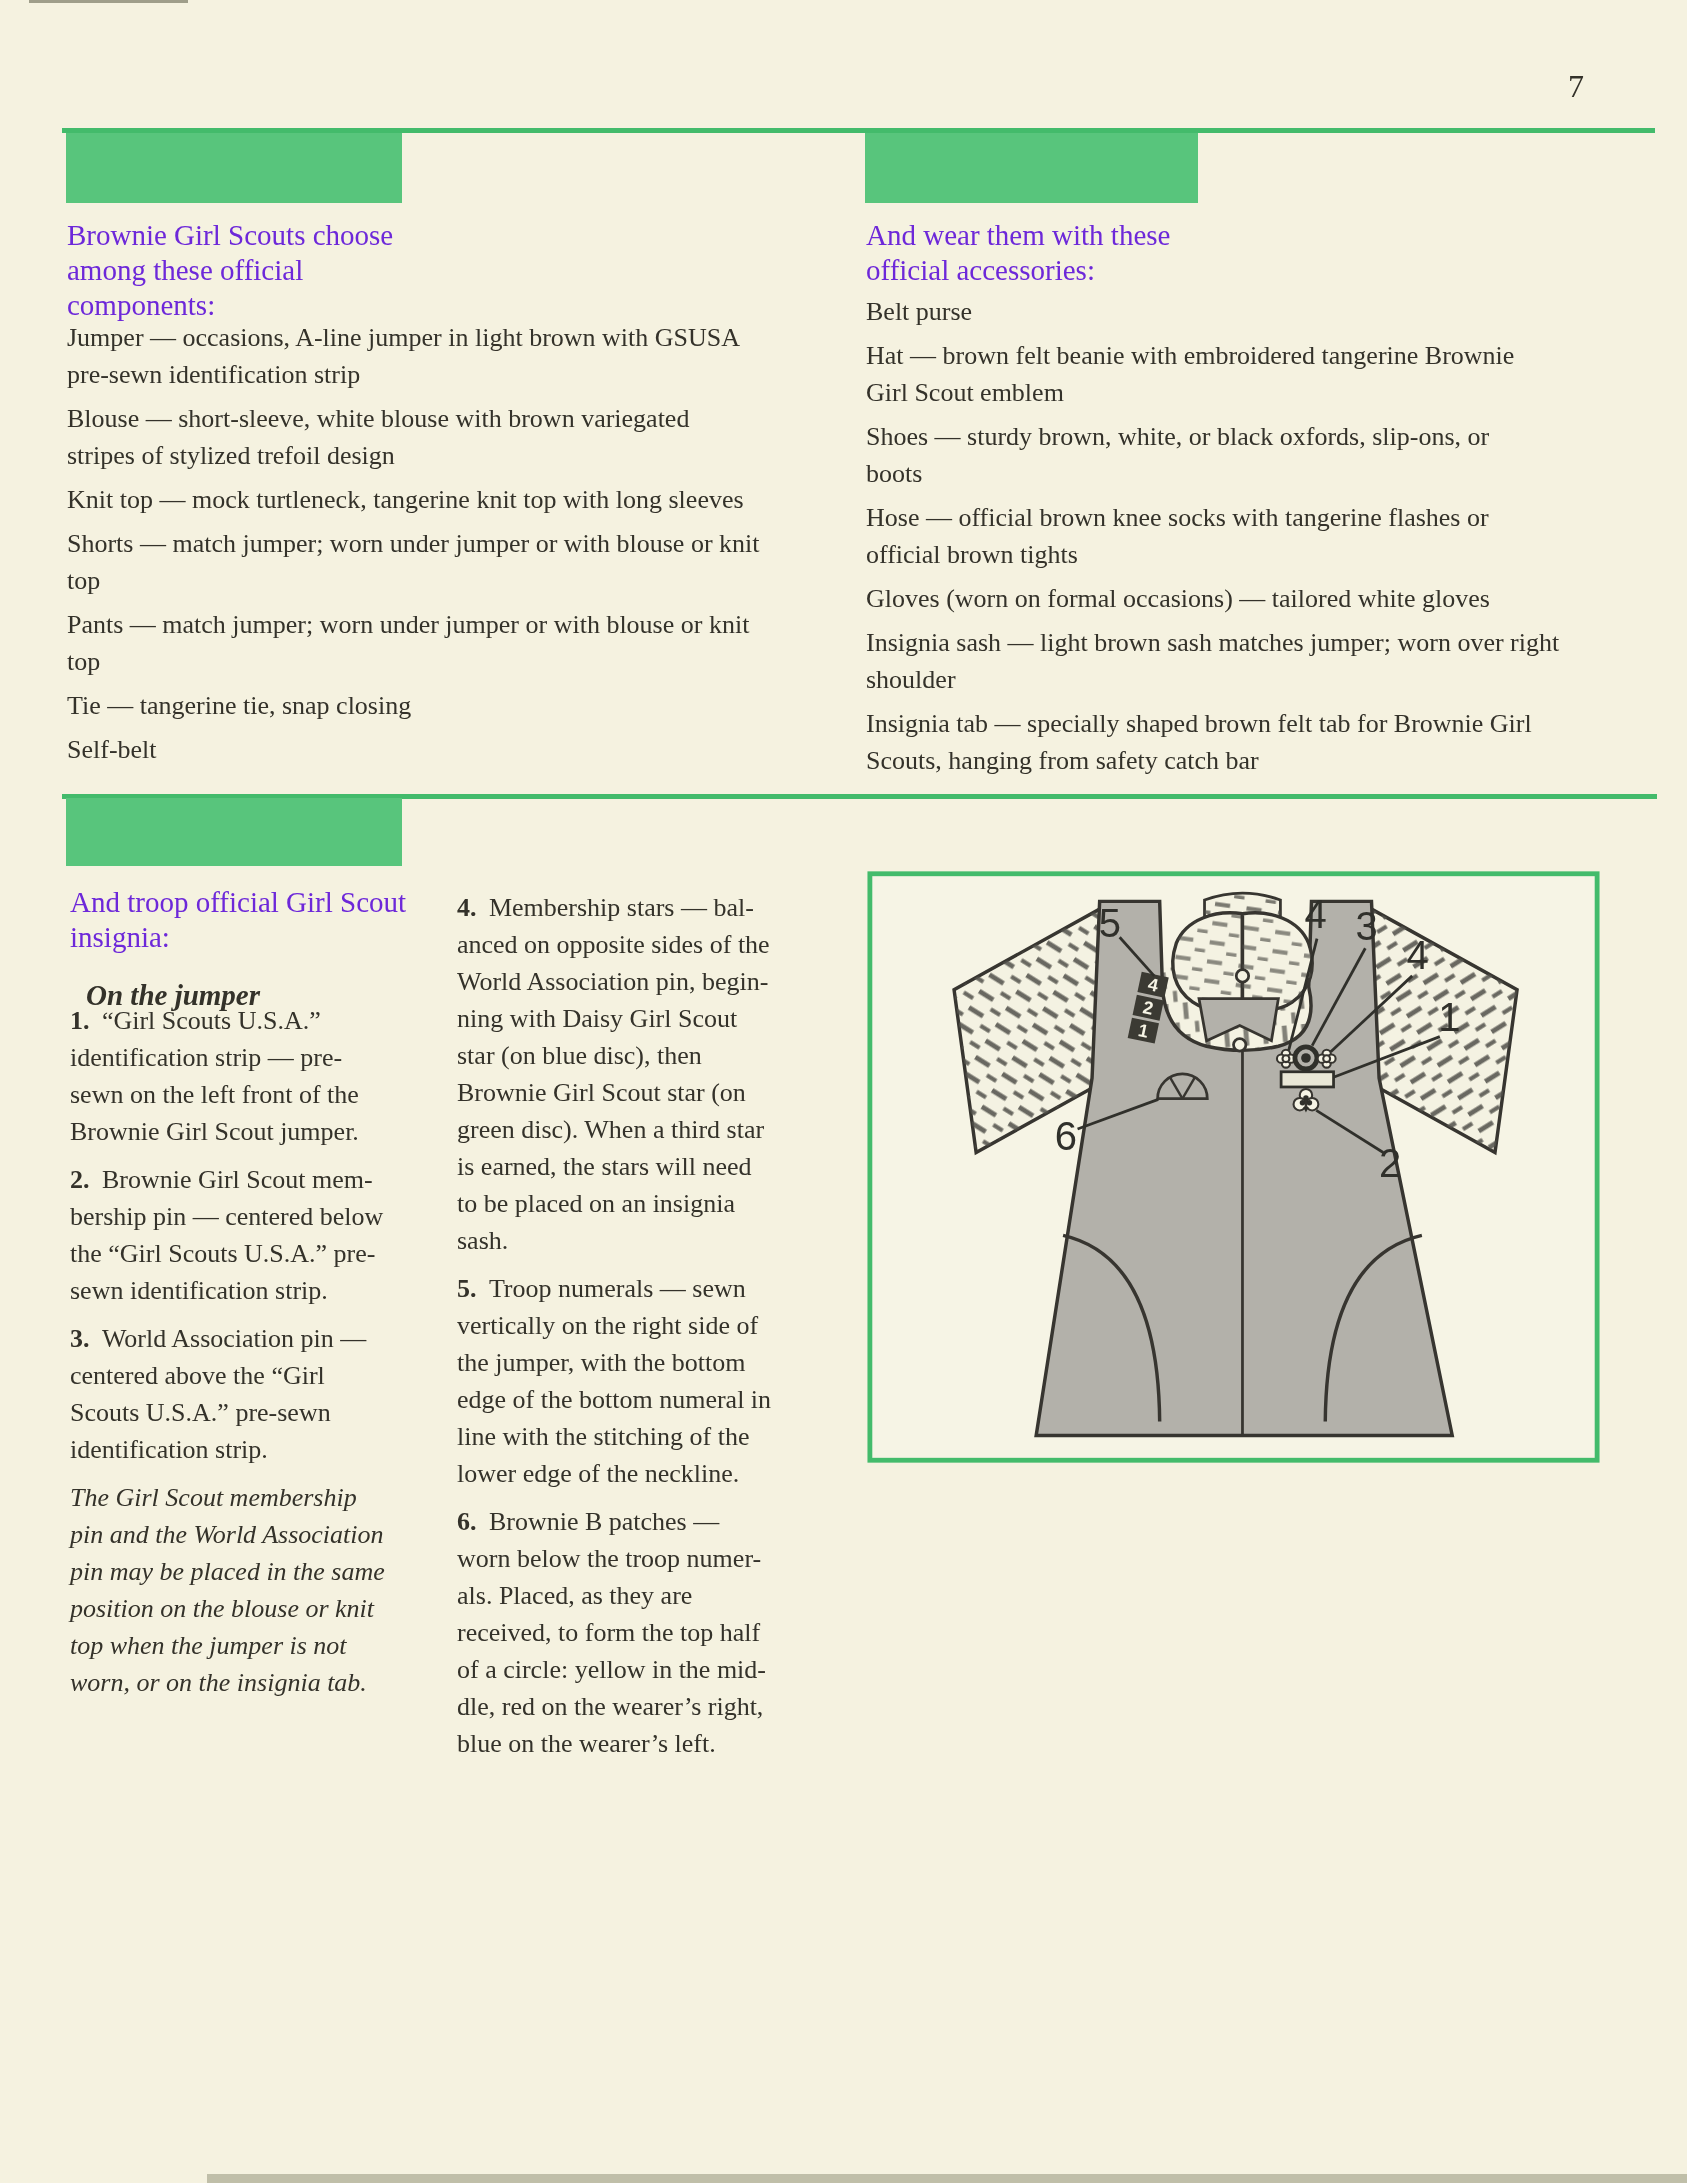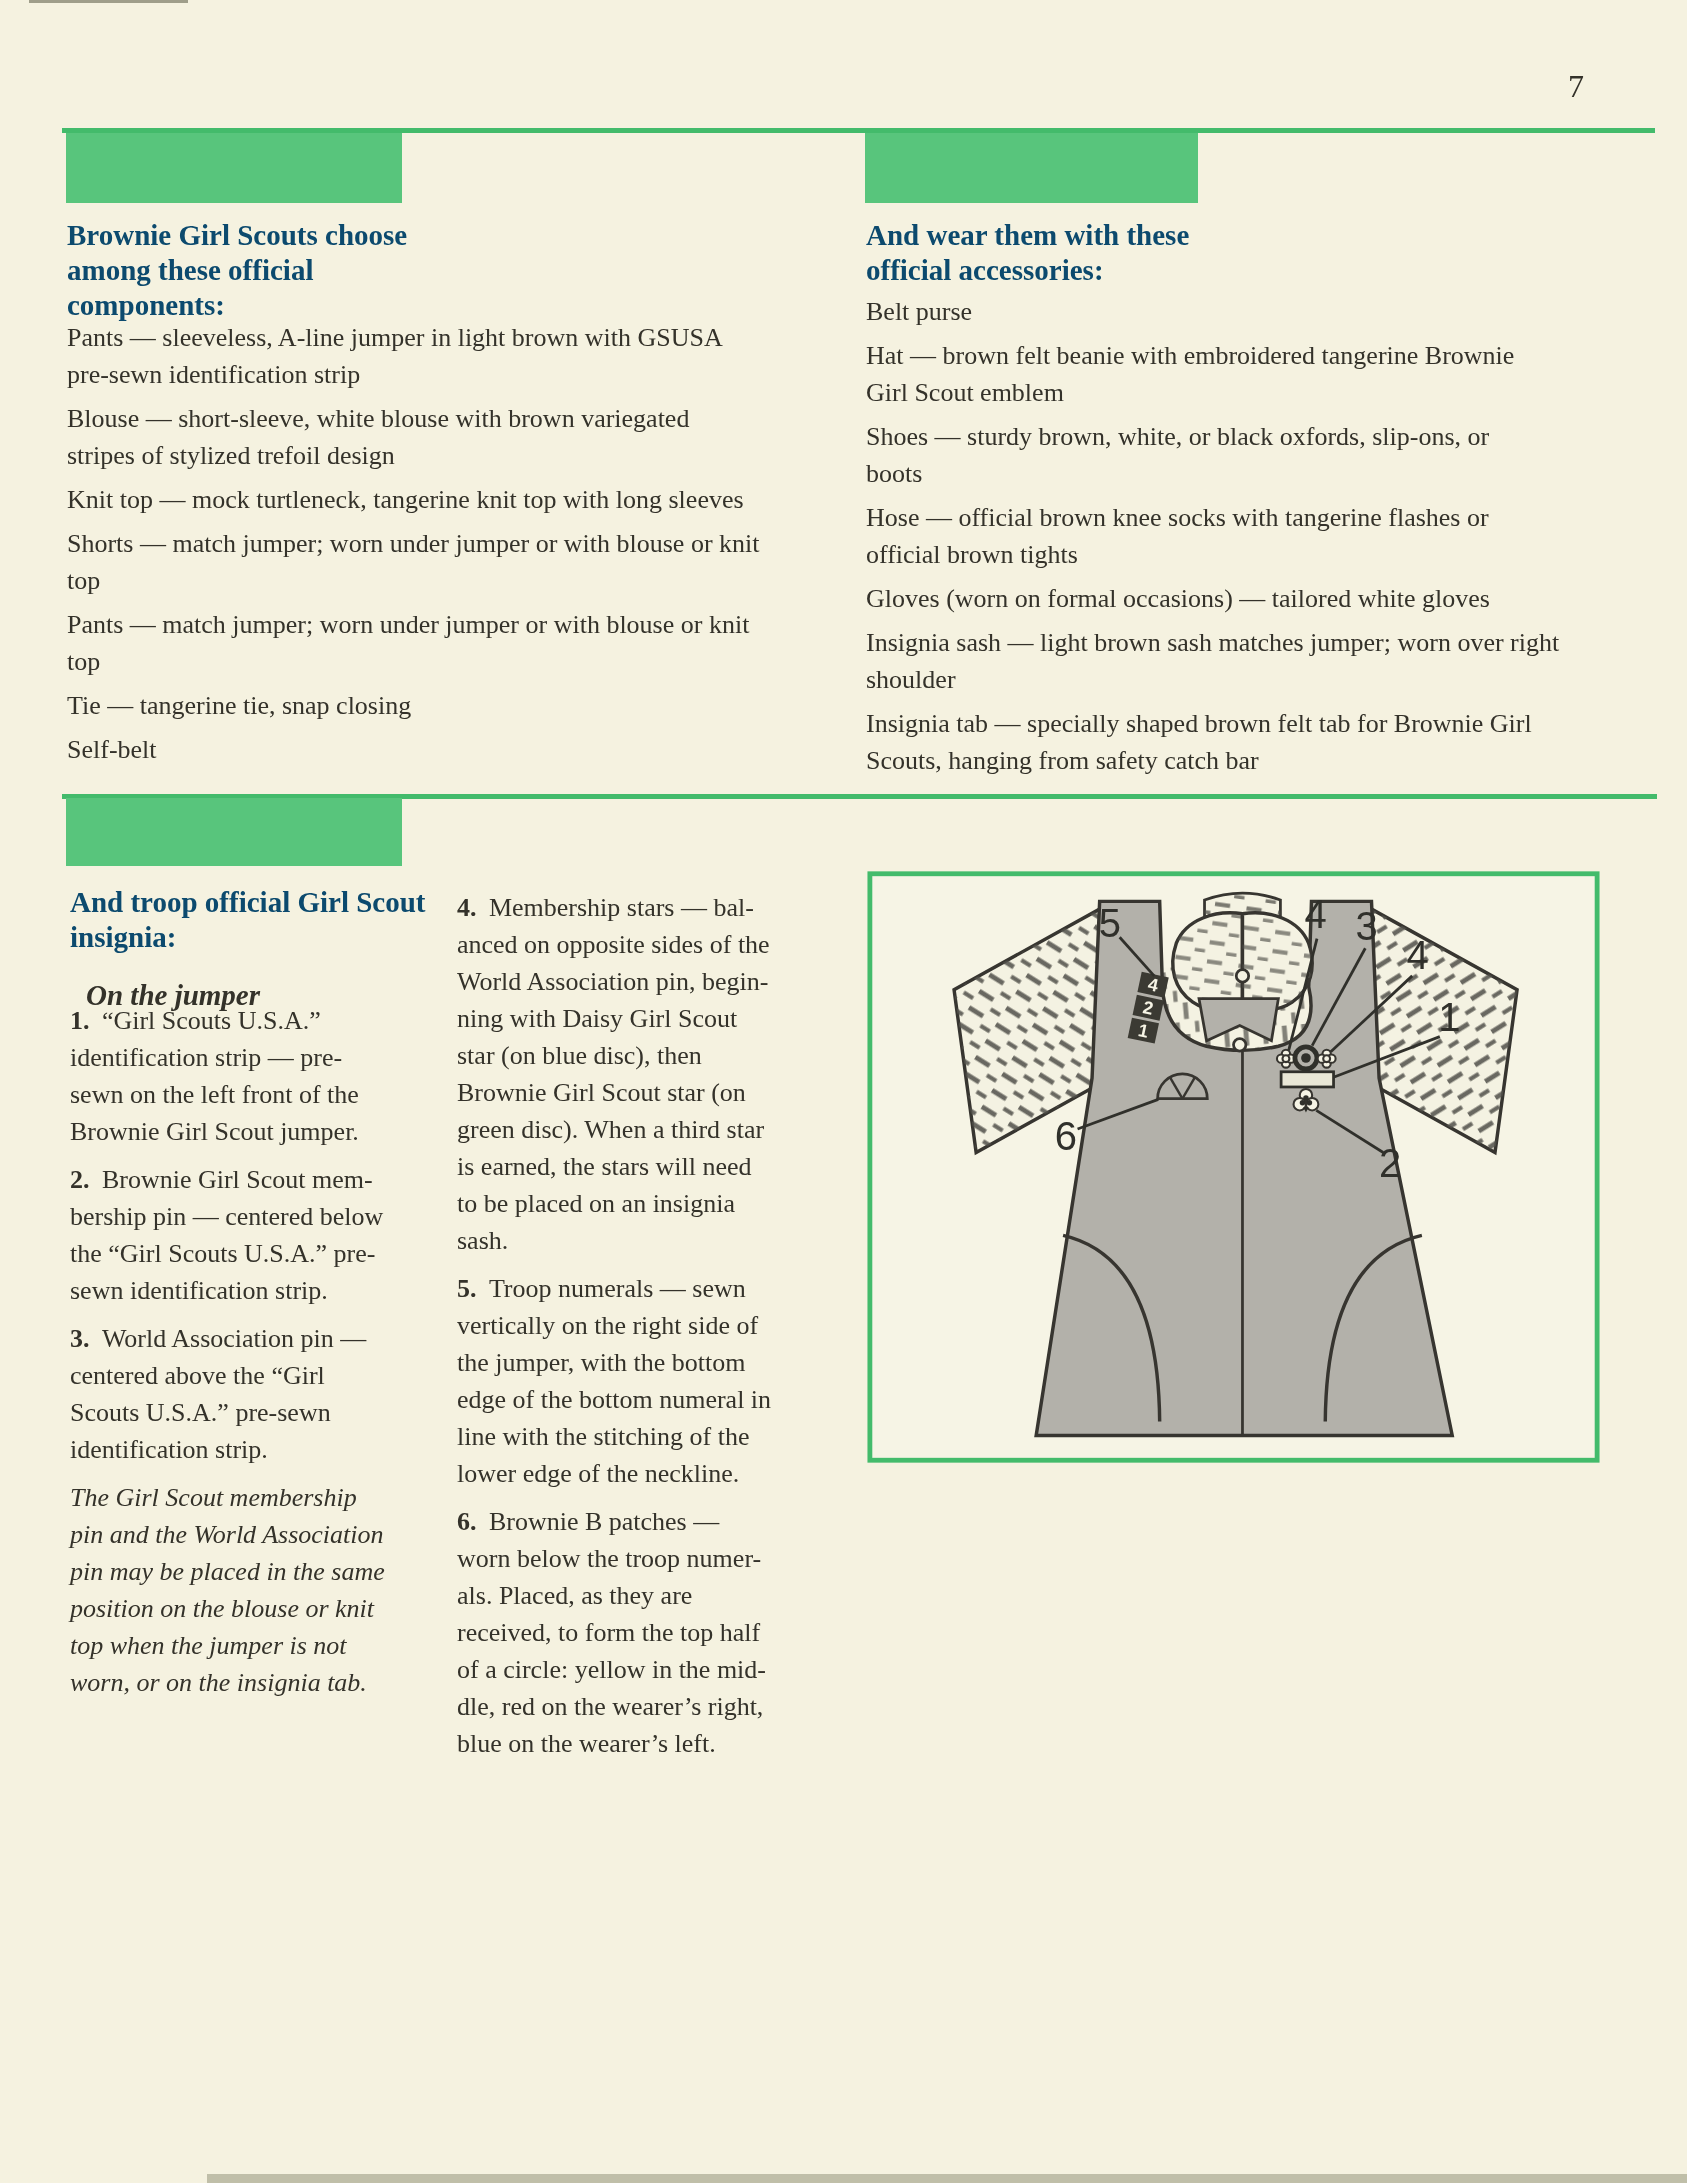--- a/index.html
+++ b/index.html
@@ -13,22 +13,22 @@
   .artifact-bottom{position:absolute;left:207px;top:2174px;width:1481px;height:9.7px;background:#8b8b72;opacity:.5;}
   .pageno{position:absolute;left:1568px;top:69px;font-size:32px;line-height:35px;}
   .rule{position:absolute;height:4.8px;background:#43bb6b;}
   .rule1{left:62px;top:128px;width:1593px;}
   .rule2{left:62px;top:794px;width:1595px;}
   .bar{position:absolute;background:#58c57c;}
   .bar1l{left:66px;top:133px;width:336px;height:70px;}
   .bar1r{left:865px;top:133px;width:333px;height:70px;}
   .bar2{left:66px;top:798px;width:336px;height:68px;}
   .ghead{
-    position:absolute;margin:0;color:#0c4a6e;
-    font-size:29px;line-height:35px;font-weight:bold;white-space:pre-line;
+    position:absolute;margin:0;color:#6d28d9;
+    font-size:29px;line-height:35px;font-weight:normal;white-space:pre-line;
   }
   .col{position:absolute;}
   .col p{margin:0 0 7px 0;font-size:26px;line-height:37px;white-space:pre-line;}
   .colnarrow p{margin:0 0 11px 0;}
   .num b{margin-right:12.4px;}
   .note{font-style:italic;}
   .sub{position:absolute;margin:16px;font-size:29px;line-height:33px;font-weight:bold;font-style:italic;}
   .figure{position:absolute;left:867px;top:871px;width:733px;height:592px;}
   .figure svg{display:block;}
 </style>
@@ -46,21 +46,21 @@
   <div class="bar bar1l"></div>
   <div class="bar bar1r"></div>
 
   <h2 class="ghead" style="left:67px;top:218px;">Brownie Girl Scouts choose
 among these official
 components:</h2>
   <h2 class="ghead" style="left:866px;top:218px;">And wear them with these
 official accessories:</h2>
 
   <div class="col" style="left:67px;top:319px;width:780px;">
-    <p>Pants — sleeveless, A-line jumper in light brown with GSUSA
+    <p>Jumper — occasions, A-line jumper in light brown with GSUSA
 pre-sewn identification strip</p>
     <p>Blouse — short-sleeve, white blouse with brown variegated
 stripes of stylized trefoil design</p>
     <p>Knit top — mock turtleneck, tangerine knit top with long sleeves</p>
     <p>Shorts — match jumper; worn under jumper or with blouse or knit
 top</p>
     <p>Pants — match jumper; worn under jumper or with blouse or knit
 top</p>
     <p>Tie — tangerine tie, snap closing</p>
     <p>Self-belt</p>

